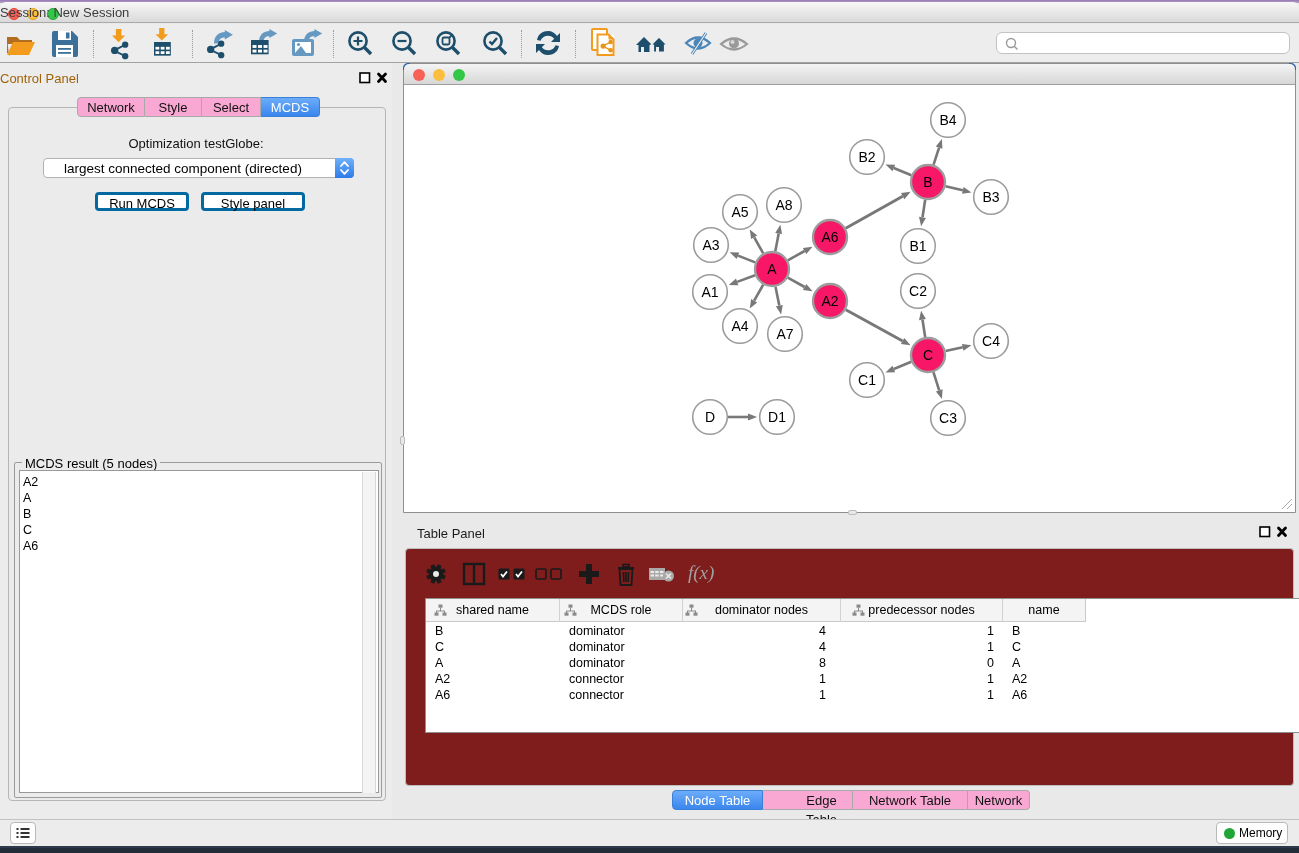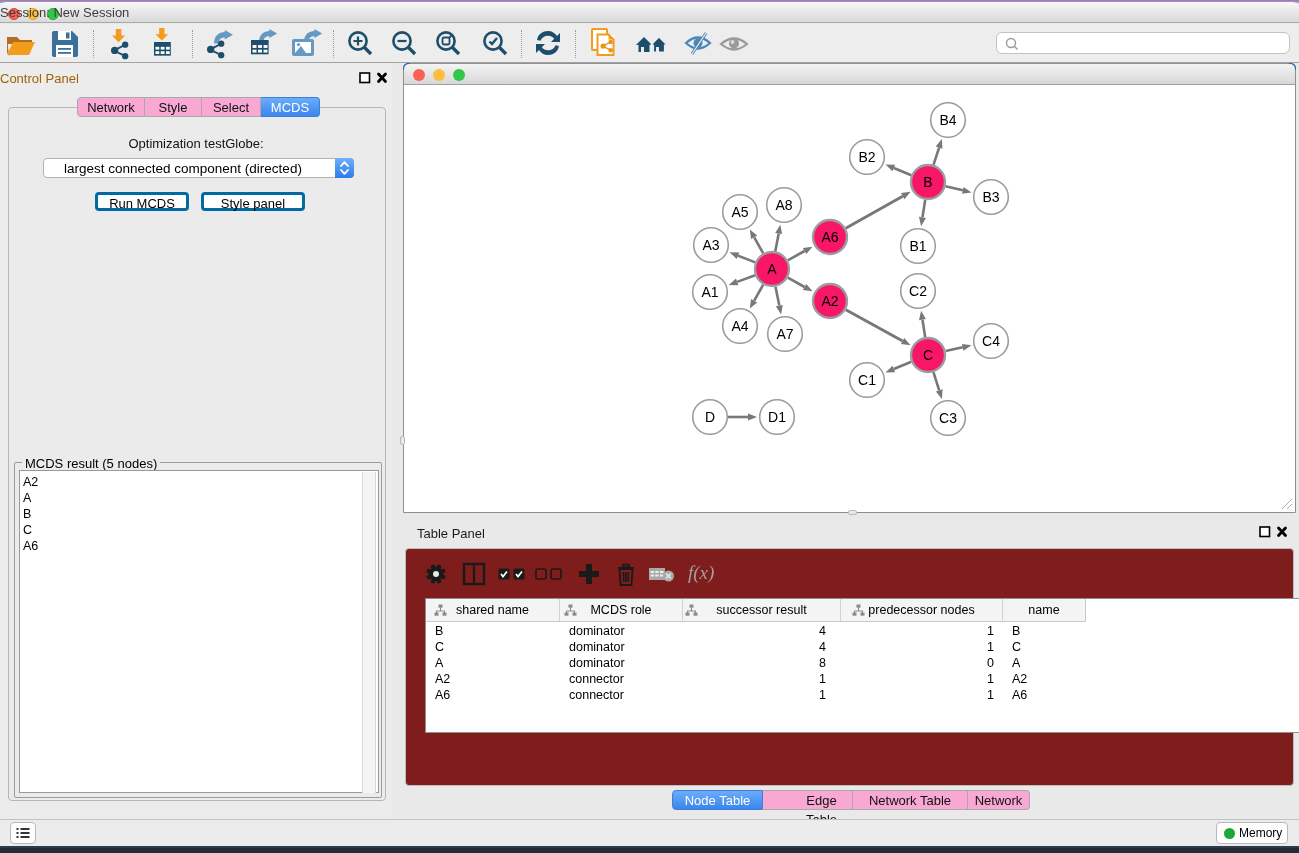--- a/index.html
+++ b/index.html
@@ -409,21 +409,21 @@
 <circle cx="19.5" cy="10" r="5.5"></circle>
           <path d="M17 7.5 L22 12.5 M22 7.5 L17 12.5" stroke="#eaeaea" stroke-width="1.6"></path>
         </g>
       </svg>
       <div style="position:absolute;left:282px;top:13px;font-family:'Liberation Serif',serif;font-style:italic;font-size:19px;color:#a0a0a0;">f(x)</div>
 </div>
   <div id="ttable">
     <div id="thead" style="width:660px;">
       <div class="hcell" style="left:0;width:134px;">shared name</div>
       <div class="hcell" style="left:134px;width:123px;">MCDS role</div>
-      <div class="hcell" style="left:257px;width:158px;">successor result</div>
+      <div class="hcell" style="left:257px;width:158px;">dominator nodes</div>
       <div class="hcell" style="left:415px;width:162px;">predecessor nodes</div>
       <div class="hcell" style="left:577px;width:83px;border-right:1px solid #c9c9c9;">name</div>
       <svg style="position:absolute;left:8px;top:5px" width="13" height="13" viewBox="0 0 13 13">
 <g fill="#8a8a8a">
             <rect x="4.5" y="0.5" width="4" height="3.2"></rect>
             <rect x="0.5" y="8.5" width="4" height="3.2"></rect>
             <rect x="8.5" y="8.5" width="4" height="3.2"></rect>
 <path d="M6 3.5 h1 v3 h-1z M2 6.5 h9 v1 H2z M2 6.5 h1 v2.5 H2z M10 6.5 h1 v2.5 h-1z"></path>
           </g>
         </svg>

